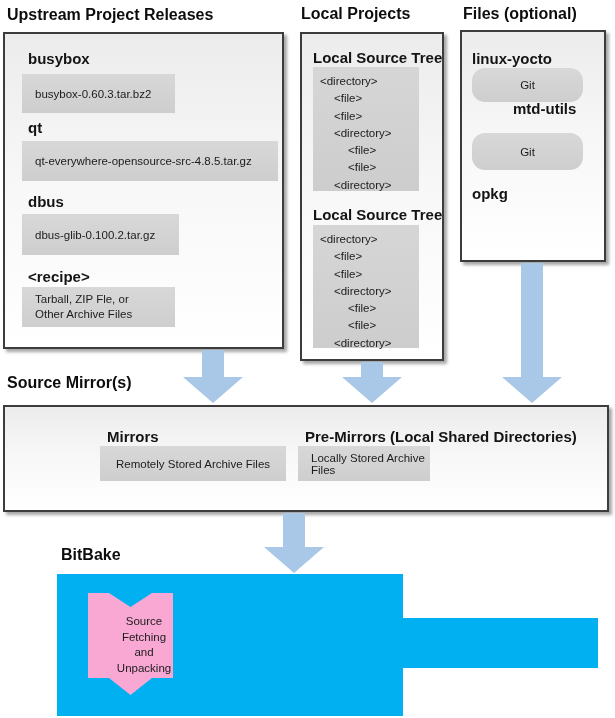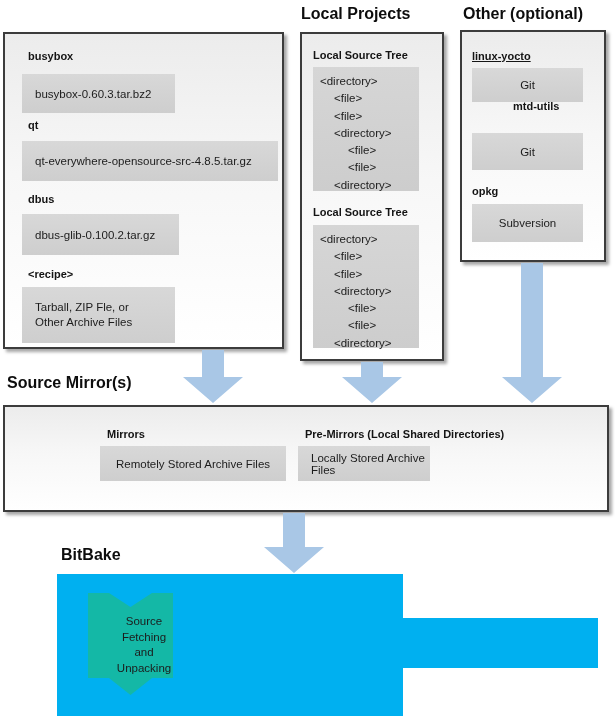--- a/index.html
+++ b/index.html
@@ -7,69 +7,70 @@
     position:relative;width:615px;height:718px;overflow:hidden;
     font-family:"Liberation Sans", sans-serif;background:#ffffff;
     -webkit-font-smoothing:antialiased;
   }
   .title{position:absolute;font-weight:bold;font-size:16px;color:#0d0d0d;white-space:nowrap;}
   .panel{
     position:absolute;border:2px solid #3c3c3c;
     background:linear-gradient(180deg,#ececec 0%,#f7f7f7 45%,#ffffff 100%);
     box-shadow:3px 3px 3px rgba(0,0,0,0.35);box-sizing:border-box;
   }
-  .lbl{position:absolute;font-weight:bold;font-size:11px;color:#141414;white-space:nowrap;}
+  .lbl{position:absolute;font-weight:bold;font-size:15px;color:#141414;white-space:nowrap;}
   .gbox{
     position:absolute;background:linear-gradient(180deg,#d8d8d8 0%,#cecece 100%);
     color:#1c1c1c;font-size:11.5px;display:flex;align-items:center;box-sizing:border-box;
   }
   .gbox.leftpad{padding-left:13px;}
-  .gbox.center{justify-content:center;}
+  .gbox.center{justify-content:center;border-radius:13px;}
   .gbox.twoline{white-space:pre-line;line-height:15px;}
   .treebox{
     position:absolute;background:linear-gradient(180deg,#d6d6d6 0%,#cdcdcd 100%);
     color:#1c1c1c;font-size:11.5px;padding-top:6px;box-sizing:border-box;
   }
   .tree-line{line-height:17.3px;white-space:nowrap;}
   .ind0{padding-left:7px;}
   .ind1{padding-left:21px;}
   .ind2{padding-left:35px;}
   .arrow{
     position:absolute;background:var(--arrow-blue,#a9c7e6);
     clip-path:polygon(20px 0, 42px 0, 42px calc(100% - 26px), 61px calc(100% - 26px),
                       50% 100%, 1px calc(100% - 26px), 20px calc(100% - 26px));
   }
   .blue{position:absolute;background:var(--blue,#00b0f0);}
   #callout{
     position:absolute;left:88px;top:593px;width:85px;height:102px;
-    background:#14b8a6;
+    background:#f9a8d4;
     clip-path:polygon(0 0, 21px 0, 50% 14px, 64px 0, 100% 0,
                       100% 85px, 64px 85px, 50% 100%, 21px 85px, 0 85px);
     display:flex;align-items:flex-start;justify-content:center;text-align:center;
     font-size:11.5px;line-height:15.5px;color:#1c1c1c;white-space:pre-line;
     padding-top:21px;box-sizing:border-box;padding-left:27px;
   }
 </style>
 </head>
 <body>
 
 <div id="stage">
 
+  <div class="title" style="left:7px;top:6px;">Upstream Project Releases</div>
   <div class="title" style="left:301px;top:5px;">Local Projects</div>
-  <div class="title" style="left:463px;top:5px;">Other (optional)</div>
+  <div class="title" style="left:463px;top:5px;">Files (optional)</div>
 
   <div class="panel" style="left:3px;top:32px;width:281px;height:317px;"></div>
   <div class="lbl" style="left:28px;top:50px;">busybox</div>
   <div class="gbox leftpad" style="left:22px;top:74px;width:153px;height:39px;">busybox-0.60.3.tar.bz2</div>
   <div class="lbl" style="left:28px;top:119px;">qt</div>
   <div class="gbox leftpad" style="left:22px;top:141px;width:256px;height:40px;">qt-everywhere-opensource-src-4.8.5.tar.gz</div>
   <div class="lbl" style="left:28px;top:193px;">dbus</div>
   <div class="gbox leftpad" style="left:22px;top:214px;width:157px;height:41px;">dbus-glib-0.100.2.tar.gz</div>
   <div class="lbl" style="left:28px;top:268px;">&lt;recipe&gt;</div>
-  <div class="gbox leftpad twoline" style="left:22px;top:287px;width:153px;height:56px;">Tarball, ZIP Fle, or
+  <div class="gbox leftpad twoline" style="left:22px;top:287px;width:153px;height:40px;">Tarball, ZIP Fle, or
 Other Archive Files</div>
 
   <div class="panel" style="left:300px;top:32px;width:144px;height:329px;"></div>
   <div class="lbl" style="left:313px;top:49px;">Local Source Tree</div>
   <div class="treebox" style="left:313px;top:67px;width:106px;height:124px;">
     <div class="tree-line ind0">&lt;directory&gt;</div>
     <div class="tree-line ind1">&lt;file&gt;</div>
     <div class="tree-line ind1">&lt;file&gt;</div>
     <div class="tree-line ind1">&lt;directory&gt;</div>
     <div class="tree-line ind2">&lt;file&gt;</div>
@@ -81,26 +82,25 @@
     <div class="tree-line ind0">&lt;directory&gt;</div>
     <div class="tree-line ind1">&lt;file&gt;</div>
     <div class="tree-line ind1">&lt;file&gt;</div>
     <div class="tree-line ind1">&lt;directory&gt;</div>
     <div class="tree-line ind2">&lt;file&gt;</div>
     <div class="tree-line ind2">&lt;file&gt;</div>
     <div class="tree-line ind1">&lt;directory&gt;</div>
   </div>
 
   <div class="panel" style="left:460px;top:30px;width:146px;height:232px;"></div>
-  <div class="lbl" style="left:472px;top:50px;text-decoration:underline;">linux-yocto</div>
+  <div class="lbl" style="left:472px;top:50px;">linux-yocto</div>
   <div class="gbox center" style="left:472px;top:68px;width:111px;height:34px;">Git</div>
   <div class="lbl" style="left:472px;top:100px;padding-left:41px;">mtd-utils</div>
   <div class="gbox center" style="left:472px;top:133px;width:111px;height:37px;">Git</div>
   <div class="lbl" style="left:472px;top:185px;text-align:center;">opkg</div>
-  <div class="gbox center" style="left:472px;top:204px;width:111px;height:38px;">Subversion</div>
 
   <div class="arrow" style="left:182px;top:350px;width:62px;height:53px;"></div>
   <div class="arrow" style="left:341px;top:362px;width:62px;height:41px;"></div>
   <div class="arrow" style="left:501px;top:263px;width:62px;height:140px;"></div>
 
   <div class="title" style="left:7px;top:374px;">Source Mirror(s)</div>
   <div class="panel" style="left:3px;top:405px;width:606px;height:107px;"></div>
   <div class="lbl" style="left:107px;top:428px;">Mirrors</div>
   <div class="gbox leftpad" style="left:100px;top:446px;width:186px;height:35px;padding-left:16px;">Remotely Stored Archive Files</div>
   <div class="lbl" style="left:305px;top:428px;">Pre-Mirrors (Local Shared Directories)</div>

